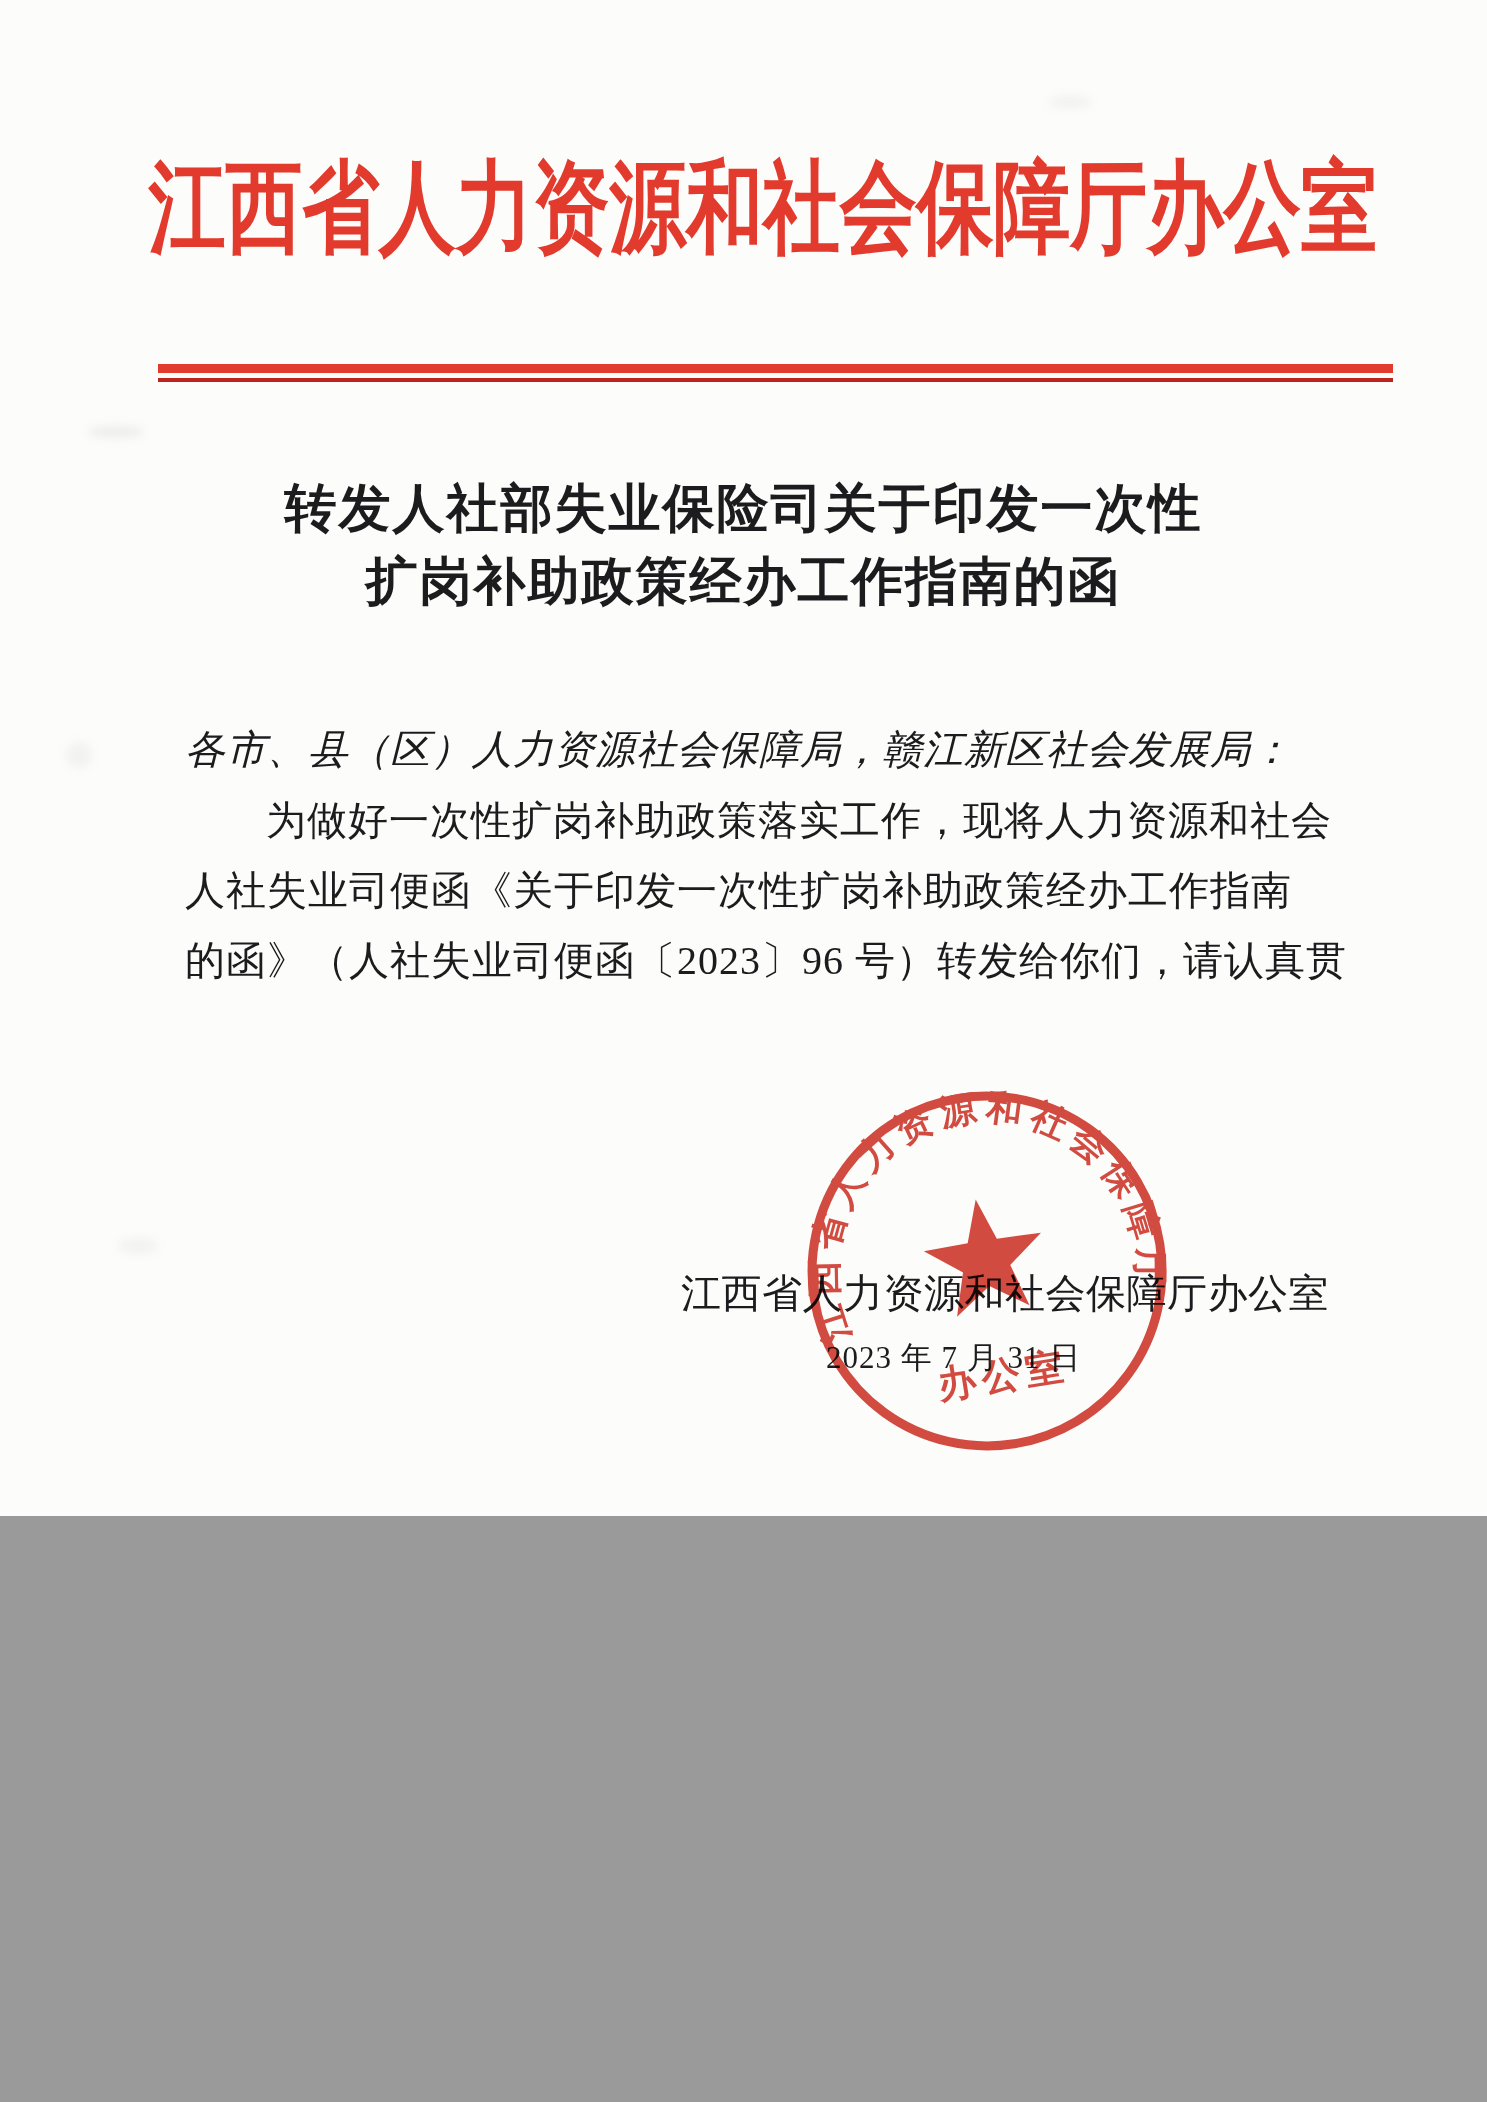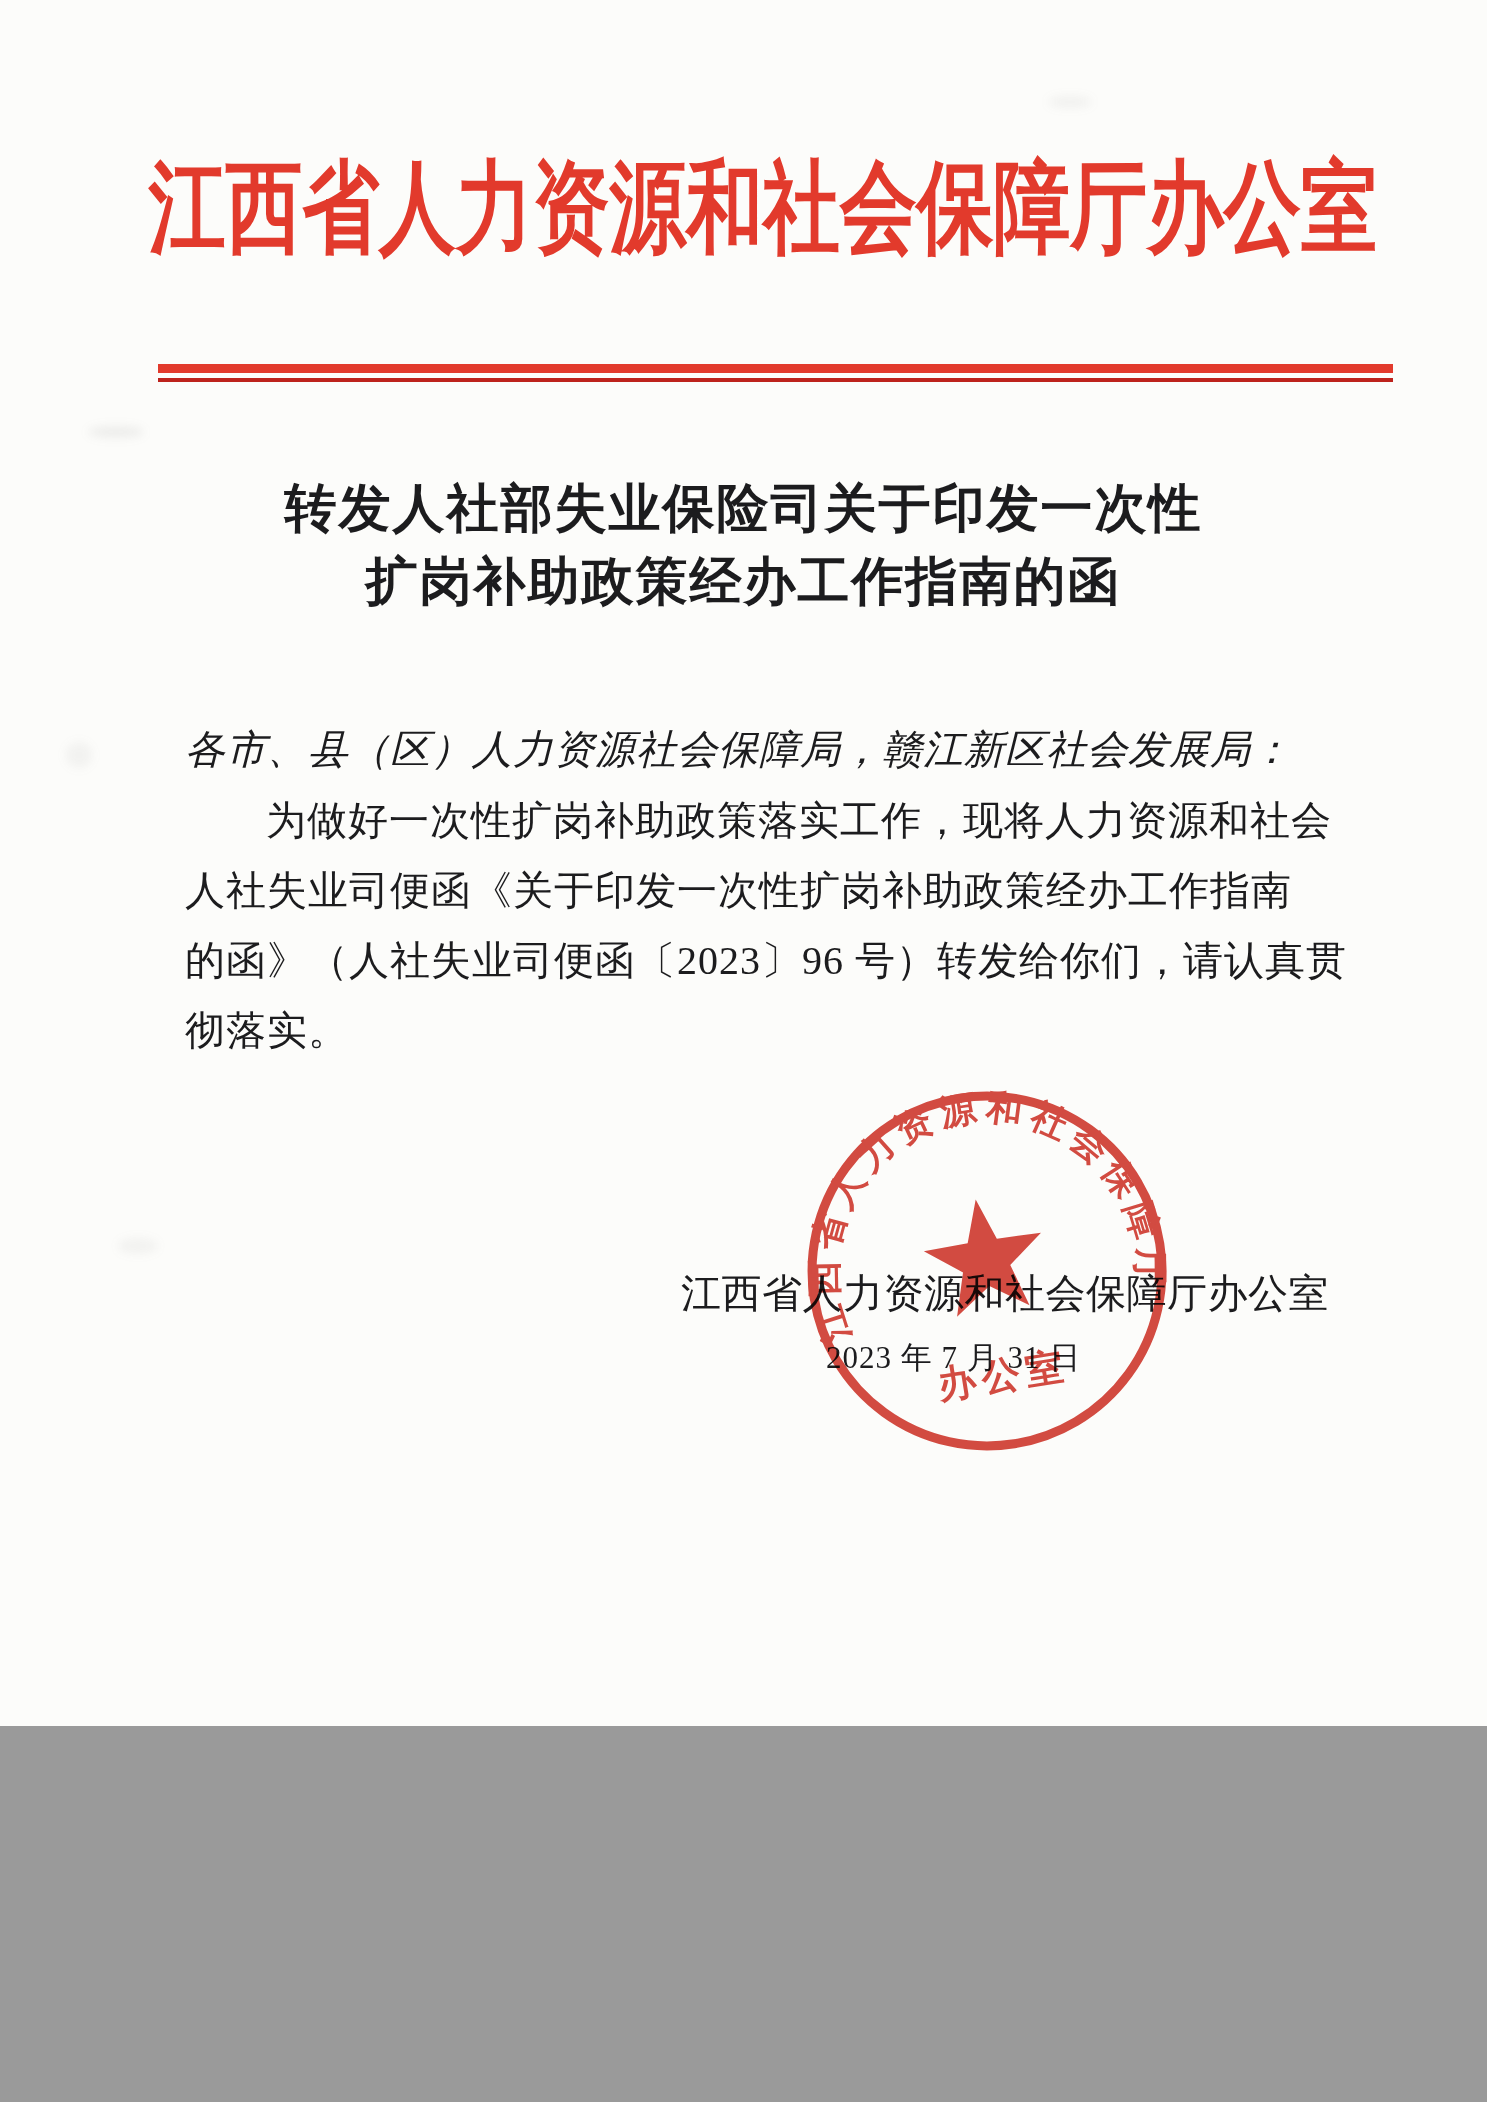--- a/index.html
+++ b/index.html
@@ -1,18 +1,18 @@
 <!DOCTYPE html>
 <html><head>
 <meta charset="utf-8">
 <style>
   html,body { margin:0; padding:0; background:#9a9a9a; }
   .page {
     position:relative;
-    width:1487px; height:1726px;
+    width:1487px; height:1516px;
     margin:0 auto;
     background:#fcfcfa;
     font-family:"Liberation Serif","DejaVu Serif",serif;
     color:#1c1c1e;
     overflow:hidden;
   }
   
   .letterhead-title {
     position:absolute; top:148px; left:0; width:100%;
     text-align:center;
@@ -104,21 +104,20 @@
   <h1 class="doc-title">
     <span class="title-line">转发人社部失业保险司关于印发一次性</span>
     <span class="title-line">扩岗补助政策经办工作指南的函</span>
   </h1>
 
   <p class="salutation">各市、县（区）人力资源社会保障局，赣江新区社会发展局：</p>
 
   <p class="body-line bl1">为做好一次性扩岗补助政策落实工作，现将人力资源和社会</p>
   <p class="body-line bl2">人社失业司便函《关于印发一次性扩岗补助政策经办工作指南</p>
   <p class="body-line bl3">的函》（人社失业司便函〔2023〕96 号）转发给你们，请认真贯</p>
-  <p class="body-line bl4">彻落实。</p>
 
   <div class="signature-org">江西省人力资源和社会保障厅办公室</div>
 
   <div class="signature-date">2023 年 7 月 31 日</div>
 
   <div class="seal">
     <svg viewBox="0 0 380 380" xmlns="http://www.w3.org/2000/svg">
       <defs>
         <path id="sealArc" d="M 49,241.3 A 150,150 0 1 1 331,241.3" fill="none"></path>
       </defs>

